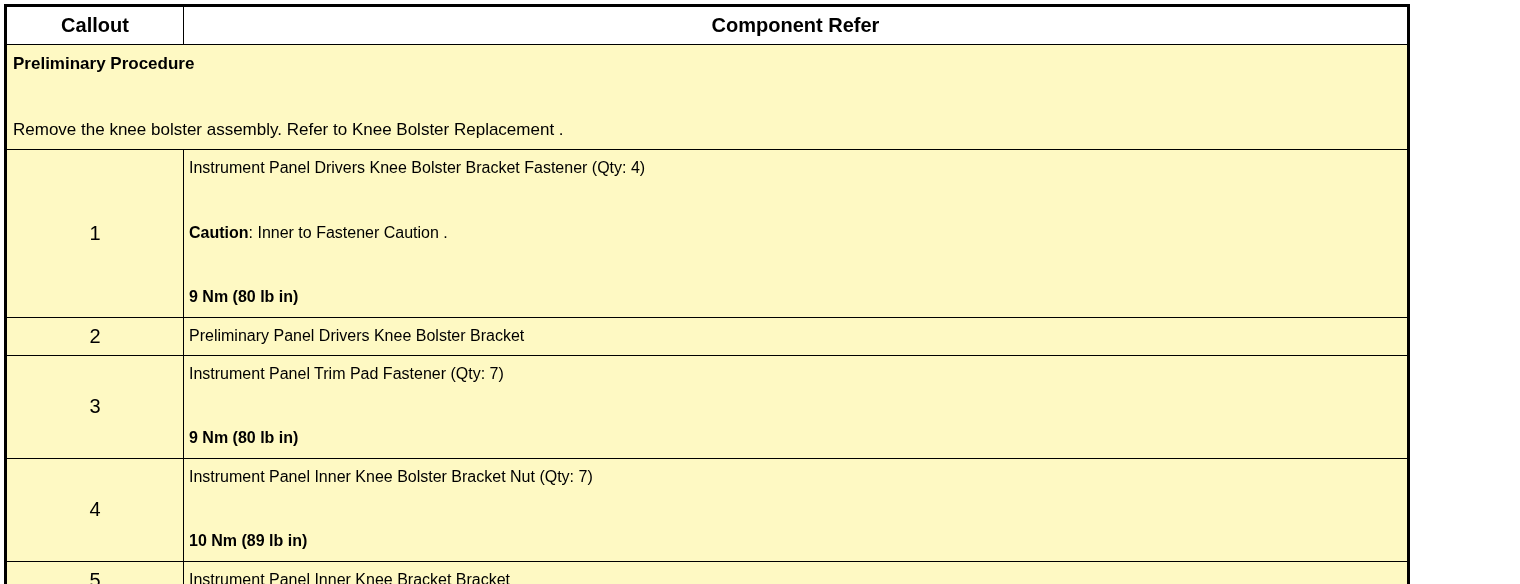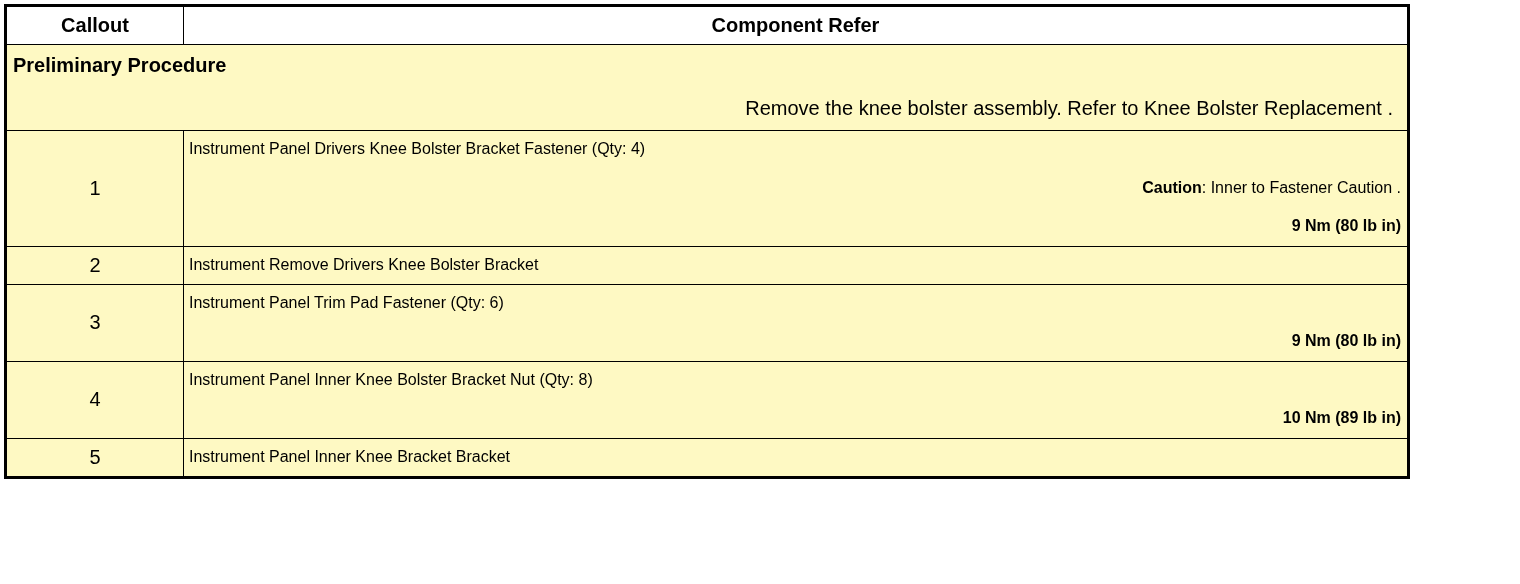--- a/index.html
+++ b/index.html
@@ -69,35 +69,34 @@
   td.cell-component {
     font-size: 16px;
     font-weight: normal;
     text-align: left;
     vertical-align: middle;
     padding: 9px 6px 10px 5px;
     line-height: 1.15;
   }
 
   td.cell-preliminary {
-    font-size: 20px;
+    font-size: 17px;
     text-align: left;
     vertical-align: middle;
     padding: 9px 14px 10px 6px;
     line-height: 1.15;
     border-bottom: 3px solid #000000;
   }
 
   .para {
     margin: 0;
     padding: 0;
   }
   .para + .para {
-    margin-top: 20px;
-    text-align: right;
+    margin-top: 46px;
   }
 
   .bold { font-weight: bold; }
 </style>
 </head>
 <body>
 
 <div class="sheet">
 
   <table class="callout-table">
@@ -127,36 +126,36 @@
         <td class="cell-component">
           <div class="para">Instrument Panel Drivers Knee Bolster Bracket Fastener (Qty: 4)</div>
           <div class="para"><span class="bold">Caution</span><span>: Inner to Fastener Caution .</span></div>
           <div class="para bold">9 Nm (80 lb in)</div>
         </td>
       </tr>
 
       <tr>
         <td class="cell-callout">2</td>
         <td class="cell-component">
-          <div class="para">Instrument Remove Drivers Knee Bolster Bracket</div>
+          <div class="para">Preliminary Panel Drivers Knee Bolster Bracket</div>
         </td>
       </tr>
 
       <tr>
         <td class="cell-callout">3</td>
         <td class="cell-component">
-          <div class="para">Instrument Panel Trim Pad Fastener (Qty: 6)</div>
+          <div class="para">Instrument Panel Trim Pad Fastener (Qty: 7)</div>
           <div class="para bold">9 Nm (80 lb in)</div>
         </td>
       </tr>
 
       <tr>
         <td class="cell-callout">4</td>
         <td class="cell-component">
-          <div class="para">Instrument Panel Inner Knee Bolster Bracket Nut (Qty: 8)</div>
+          <div class="para">Instrument Panel Inner Knee Bolster Bracket Nut (Qty: 7)</div>
           <div class="para bold">10 Nm (89 lb in)</div>
         </td>
       </tr>
 
       <tr>
         <td class="cell-callout">5</td>
         <td class="cell-component">
           <div class="para">Instrument Panel Inner Knee Bracket Bracket</div>
         </td>
       </tr>

